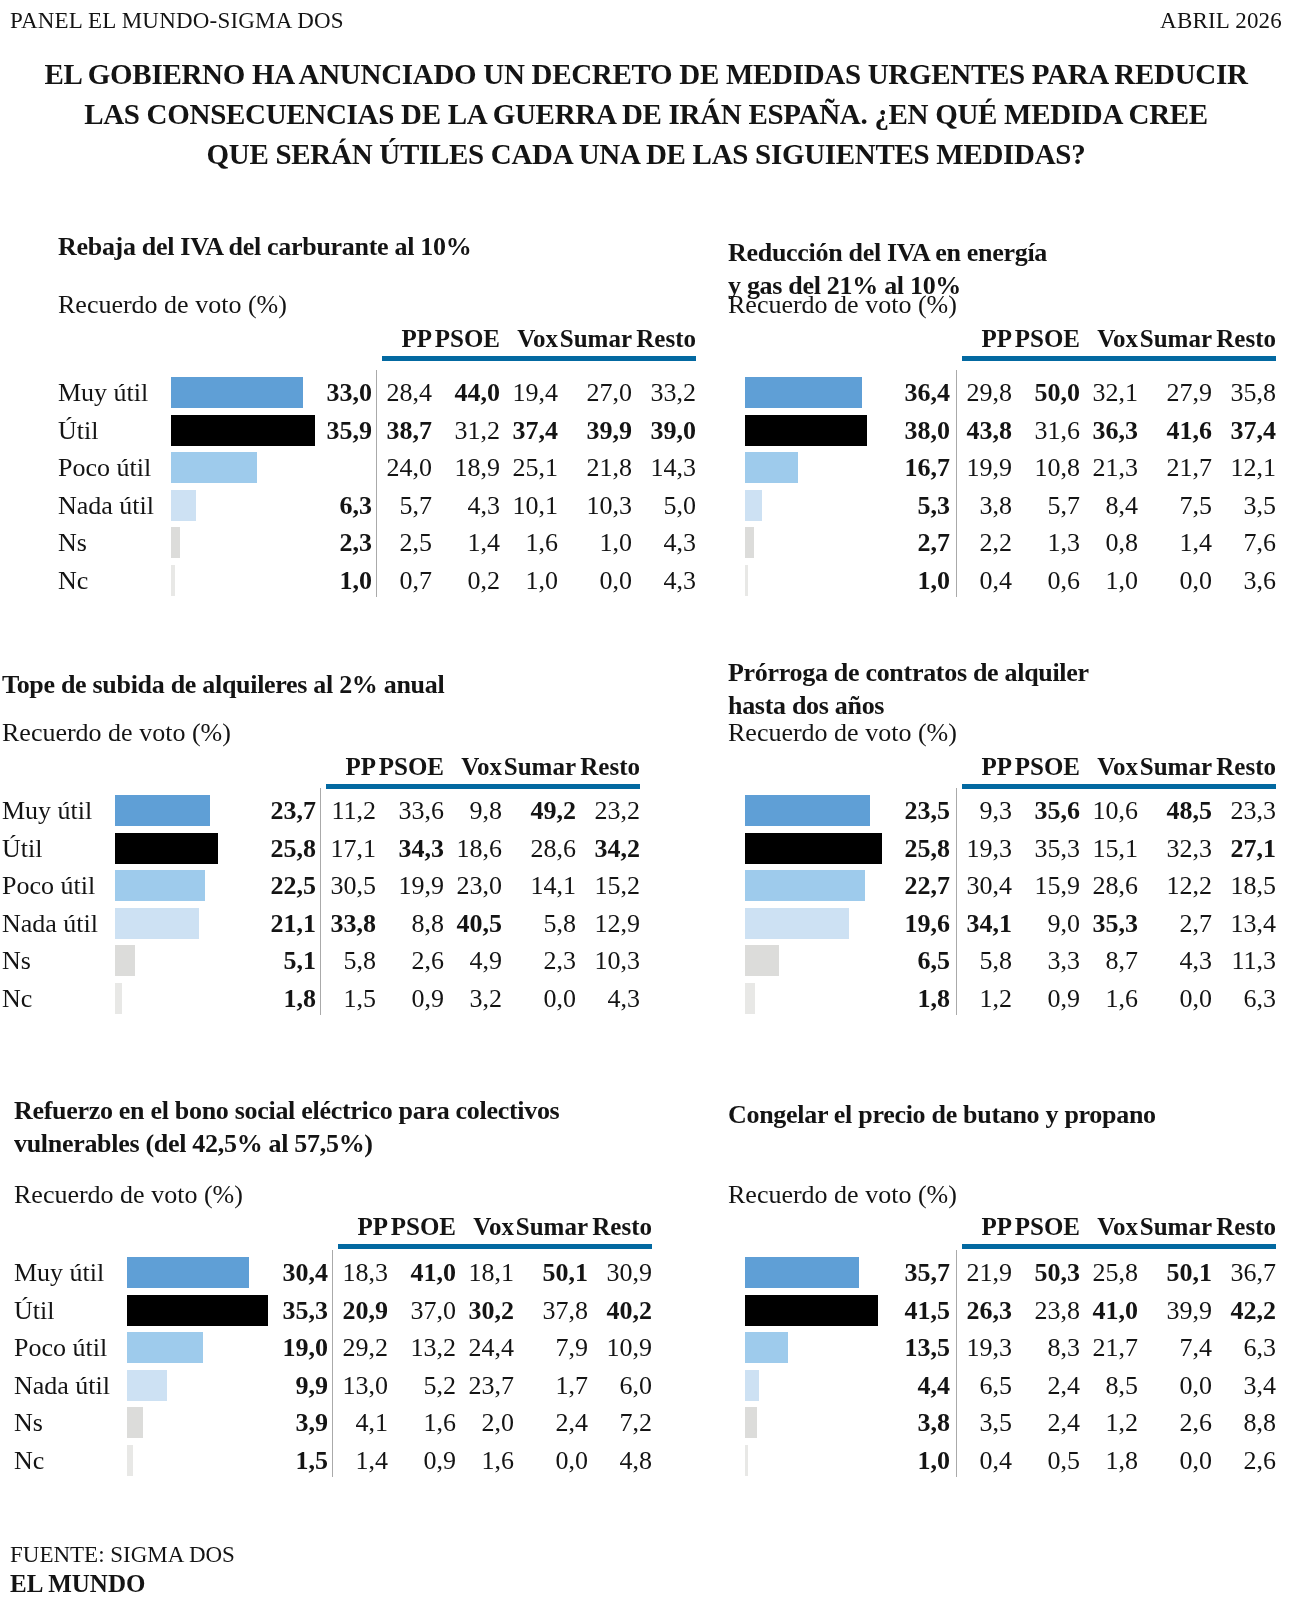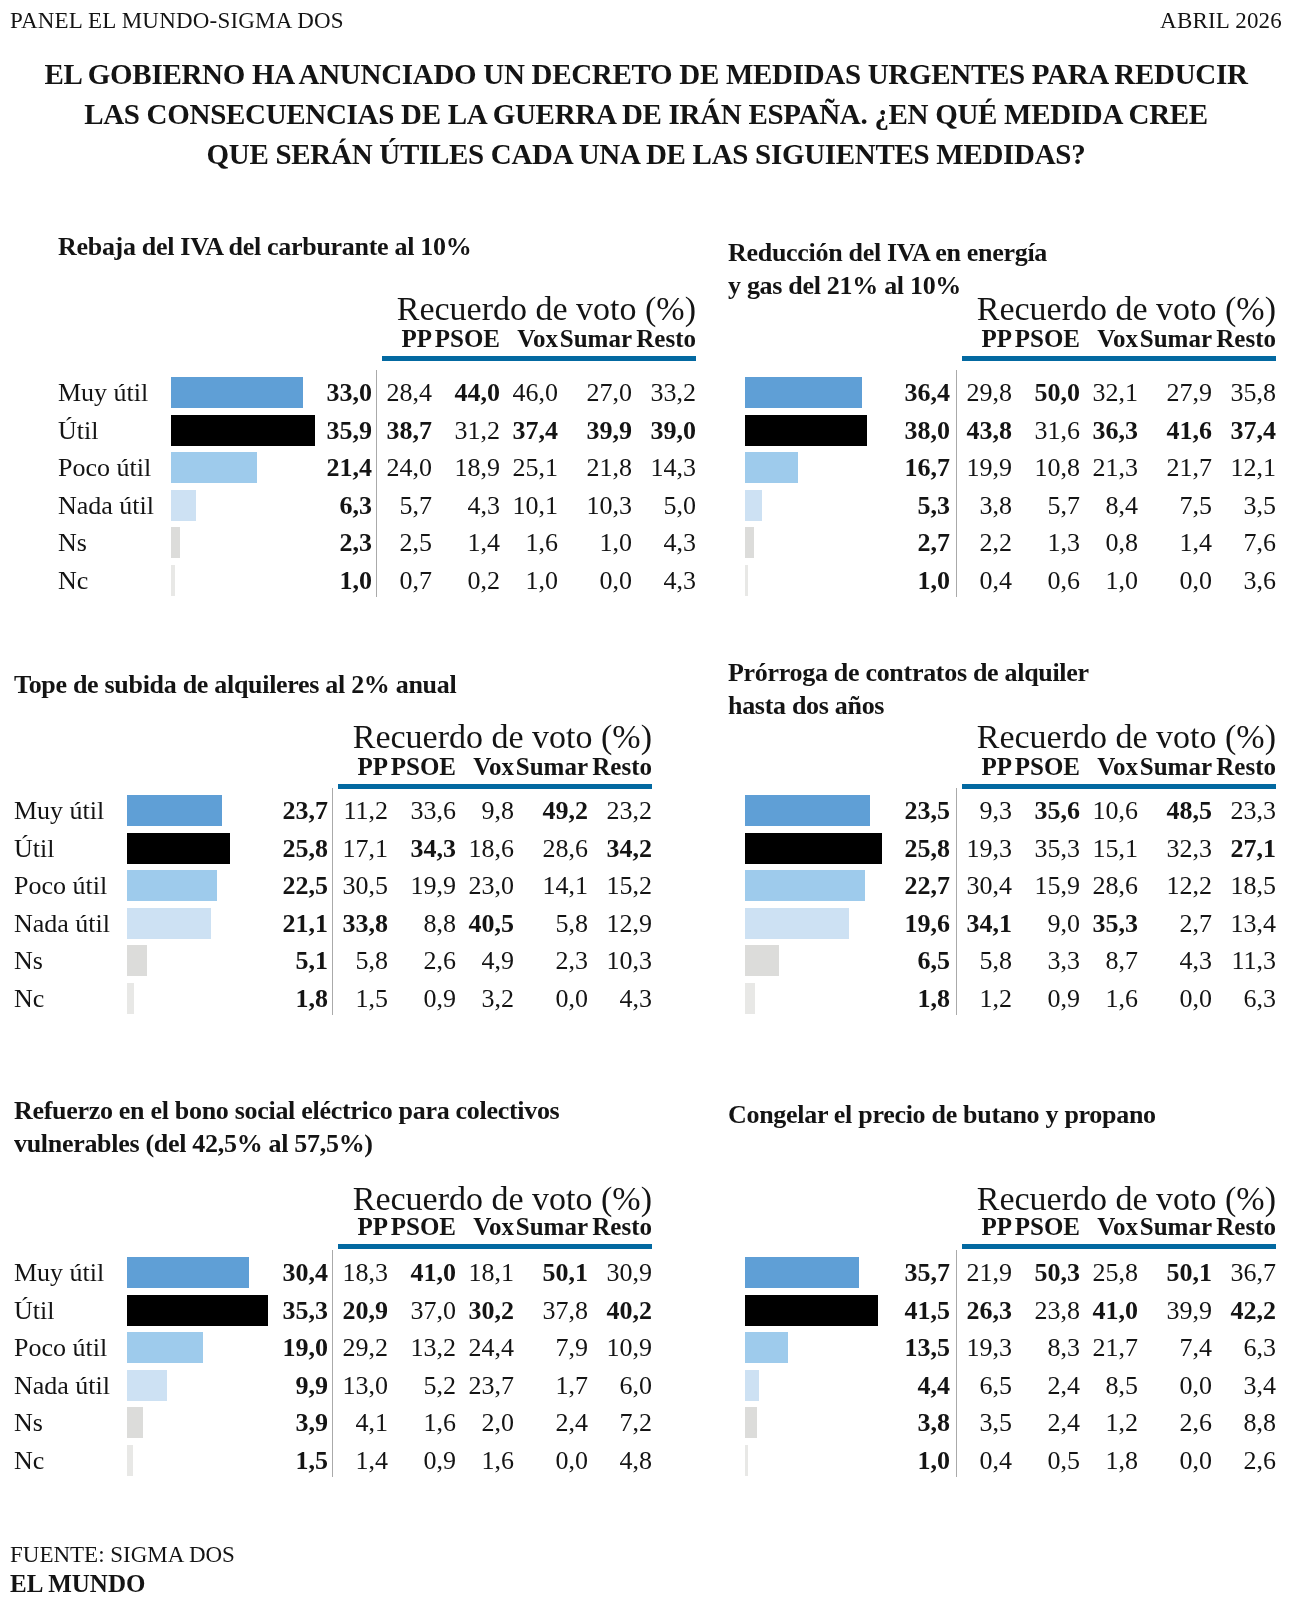--- a/index.html
+++ b/index.html
@@ -13,21 +13,21 @@
     position:absolute;top:54px;left:0;right:0;margin:0;text-align:center;
     font-size:29px;line-height:40px;font-weight:700;letter-spacing:-.3px;white-space:pre-line;
   }
   .panel{position:absolute;}
   .panel-title{
     position:absolute;top:var(--title-top,2px);left:0;right:0;margin:0;
     font-size:26px;line-height:33px;font-weight:700;letter-spacing:-.3px;white-space:pre-line;
   }
   .recall{
     position:absolute;top:var(--recall-top);left:0;width:calc(var(--cols-left) + 314px);
-    text-align:right;font-size:34px;
+    font-size:26px;
   }
   .phead{
     position:absolute;top:var(--head-top);left:var(--cols-left);width:314px;
     display:flex;align-items:flex-end;padding-bottom:3px;border-bottom:5px solid #0369a1;
     font-weight:700;font-size:25px;
   }
   .rows{position:absolute;top:var(--rows-top);left:0;right:0;text-decoration:underline;}
   .vrule{position:absolute;left:calc(var(--cols-left) - 6px);top:-4px;bottom:2px;width:1px;background:#aaa;}
   .row{position:relative;height:37.5px;}
   .row .rlabel{position:absolute;left:0;top:0;line-height:37.5px;font-size:26px;}
@@ -70,41 +70,40 @@
       </div>
     <div class="rows">
         <div class="vrule" style="background: rgb(170, 170, 170);"></div>
         <div class="row">
           <span class="rlabel">Muy útil</span>
           <div class="bar" style="width: 132px; background: rgb(95, 159, 214);"></div>
           <span class="tval">33,0</span>
           <div class="cells">
             <span class="cell c0">28,4</span>
             <span class="cell c1 max">44,0</span>
-            <span class="cell c2">46,0</span>
+            <span class="cell c2">19,4</span>
             <span class="cell c3">27,0</span>
             <span class="cell c4">33,2</span>
           </div>
         </div>
         <div class="row">
           <span class="rlabel">Útil</span>
           <div class="bar" style="width: 143.6px; background: rgb(0, 0, 0);"></div>
           <span class="tval">35,9</span>
           <div class="cells">
             <span class="cell c0 max">38,7</span>
             <span class="cell c1">31,2</span>
             <span class="cell c2 max">37,4</span>
             <span class="cell c3 max">39,9</span>
             <span class="cell c4 max">39,0</span>
           </div>
         </div>
         <div class="row">
           <span class="rlabel">Poco útil</span>
           <div class="bar" style="width: 85.6px; background: rgb(158, 203, 236);"></div>
-          <span class="tval">21,4</span>
           <div class="cells">
             <span class="cell c0">24,0</span>
             <span class="cell c1">18,9</span>
             <span class="cell c2">25,1</span>
             <span class="cell c3">21,8</span>
             <span class="cell c4">14,3</span>
           </div>
         </div>
         <div class="row">
           <span class="rlabel">Nada útil</span>
@@ -220,21 +219,21 @@
             <span class="cell c0">0,4</span>
             <span class="cell c1">0,6</span>
             <span class="cell c2">1,0</span>
             <span class="cell c3">0,0</span>
             <span class="cell c4">3,6</span>
           </div>
         </div>
       </div>
   </section>
 
-  <section class="panel with-labels" style="left:14px;top:654px;width:648px;height:364px;--title-top:14px;--recall-top:64px;--head-top:98px;--rows-top:138px;--bar-left:113px;--val-w:314px;--cols-left:324px;">
+  <section class="panel with-labels" style="left:2px;top:654px;width:648px;height:364px;--title-top:14px;--recall-top:64px;--head-top:98px;--rows-top:138px;--bar-left:113px;--val-w:314px;--cols-left:324px;">
     <h3 class="panel-title">Tope de subida de alquileres al 2% anual</h3>
     <div class="recall">Recuerdo de voto (%)</div>
     <div class="phead">
         <span class="cell c0">PP</span>
         <span class="cell c1">PSOE</span>
         <span class="cell c2">Vox</span>
         <span class="cell c3">Sumar</span>
         <span class="cell c4">Resto</span>
       </div>
     <div class="rows">

